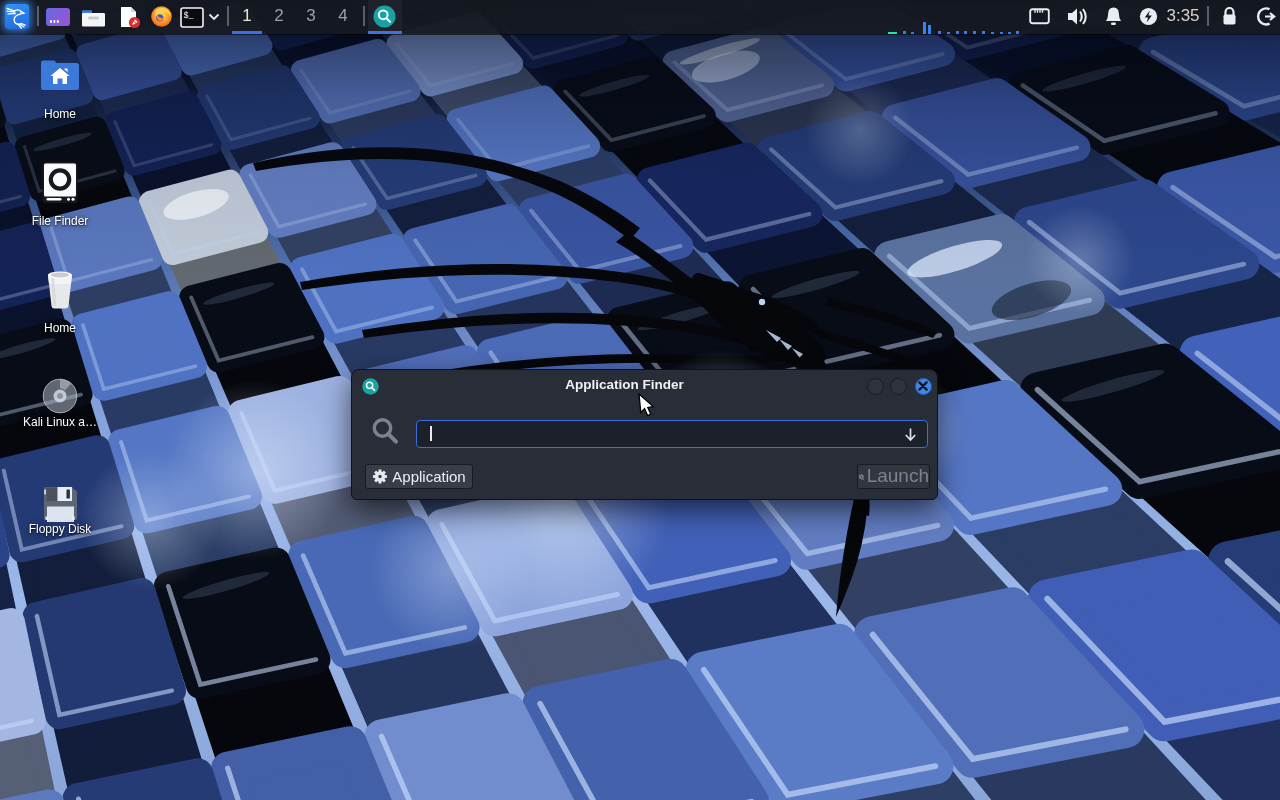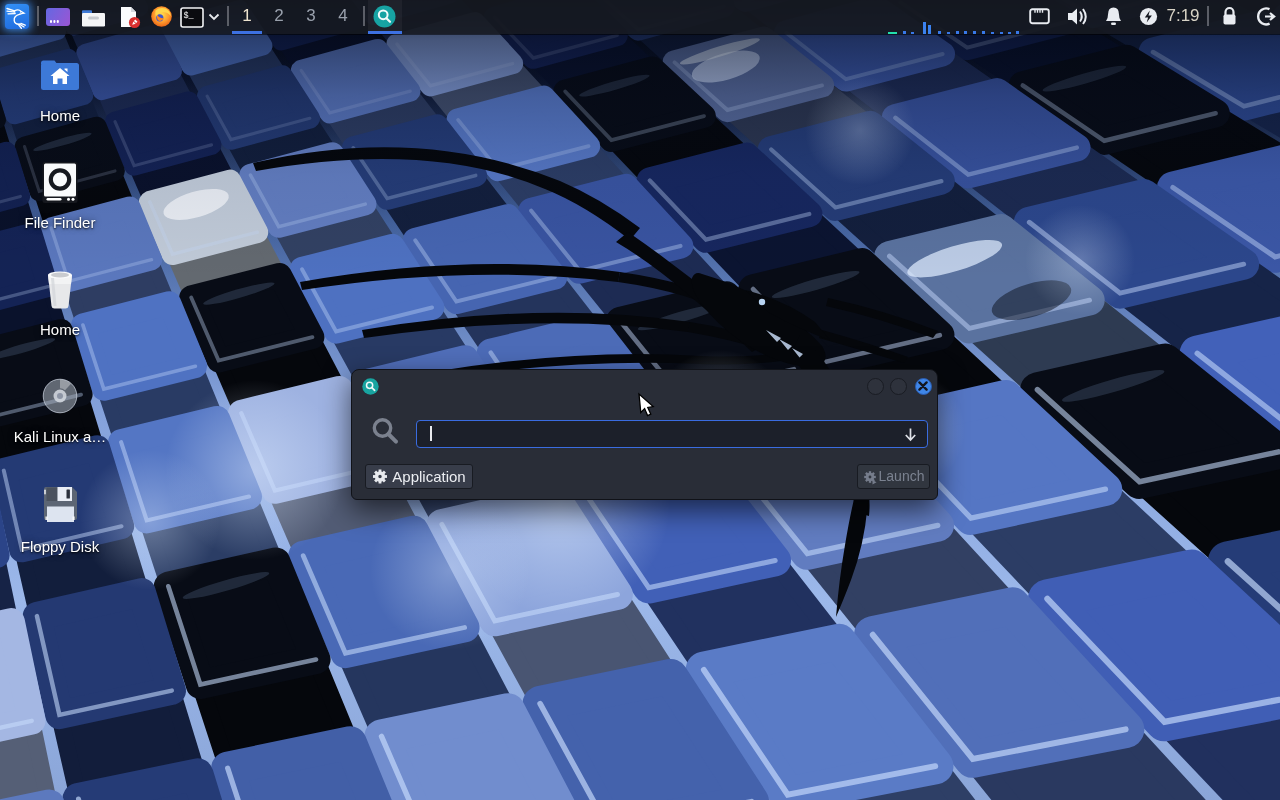--- a/index.html
+++ b/index.html
@@ -4,21 +4,21 @@
 html,body{width:1280px;height:800px;overflow:hidden;font-family:"Liberation Sans",sans-serif}
 #wall{position:absolute;left:0;top:0;width:1280px;height:800px;z-index:0}
 #panel{position:absolute;left:0;top:0;width:1280px;height:34px;background:rgba(22,25,33,0.9);z-index:30;box-shadow:0 1px 0 rgba(0,0,0,0.55)}
 #panel .abs{position:absolute}
 .sep{position:absolute;width:2px;top:6px;height:20px;background:#676b73;opacity:.85}
 .wsnum{position:absolute;top:0;height:31px;line-height:31px;font-size:17px;color:#99a0ac;text-align:center;width:28px}
 .wsnum.act{color:#eee4cf}
 .uline{position:absolute;top:31px;height:3px;background:#3d71e2}
 .icon{position:absolute}
 .dicon{position:absolute;z-index:10;width:120px;text-align:center;left:0}
-.lbl{color:#ffffff;font-size:15px;text-shadow:0 1px 2px rgba(0,0,0,0.85),0 0 6px rgba(0,0,0,0.5)}
+.lbl{color:#ffffff;font-size:12px;text-shadow:0 1px 2px rgba(0,0,0,0.85),0 0 6px rgba(0,0,0,0.5)}
 #dlg{position:absolute;left:351px;top:369px;width:587px;height:131px;background:#292d37;border:1px solid #101218;border-radius:8px 8px 6px 6px;z-index:20;box-shadow:0 10px 28px rgba(0,0,0,0.6)}
 #dlg .title{position:absolute;top:0;left:40px;right:80px;height:32px;line-height:30px;text-align:center;font-size:13.5px;font-weight:bold;color:#f0f1f3}
 .wbtn{position:absolute;top:7.5px;width:17px;height:17px;border-radius:50%;background:#2e323c;border:1.5px solid #191c23}
 #input{position:absolute;left:64px;top:50px;width:512px;height:28px;background:#1c202a;border:1.5px solid #3a6ce0;border-radius:4px}
 .btn{position:absolute;top:93.5px;height:25px;background:#383d4a;border:1px solid #181b22;border-radius:3px;color:#eceef2;font-size:15px;display:flex;align-items:center;justify-content:center;gap:5px}
 #cursor{position:absolute;left:627px;top:392px;z-index:50}
 </style></head><body>
 <div id="wall"><svg width="1280" height="800" viewBox="0 0 1280 800">
       <defs>
 <linearGradient id="bgg" x1="0" y1="0" x2="0" y2="1">
@@ -615,21 +615,21 @@
  <path d="M17,3 q5.5,8 0,15" stroke="#e9ecf1" stroke-width="2" fill="none"></path>
 </svg>
 <svg class="icon" style="left:1104px;top:6px" width="19" height="21" viewBox="0 0 19 21">
  <path d="M9.5,1.5 q5.5,0 5.5,7 q0,4.5 2,6.5 h-15 q2,-2 2,-6.5 q0,-7 5.5,-7 Z" fill="#e9ecf1"></path>
  <rect x="7" y="16.5" width="5" height="2.4" rx="1.2" fill="#e9ecf1"></rect>
 </svg>
 <svg class="icon" style="left:1139px;top:7px" width="19" height="19" viewBox="0 0 19 19">
  <circle cx="9.5" cy="9.5" r="8.6" fill="#e9ecf1"></circle>
  <path d="M10.8,3.5 l-5,7 h3.3 l-1.4,5 5.2,-7 h-3.4 Z" fill="#151820"></path>
 </svg>
-<div class="abs" style="left:1162px;top:0;width:42px;height:31px;line-height:32px;font-size:17px;color:#d8d3c6;text-align:center">7:19</div>
+<div class="abs" style="left:1162px;top:0;width:42px;height:31px;line-height:32px;font-size:17px;color:#d8d3c6;text-align:center">3:35</div>
 <div class="sep" style="left:1207px"></div>
 <svg class="icon" style="left:1221px;top:6px" width="17" height="21" viewBox="0 0 17 21">
  <path d="M4.5,9 v-3 a4,4 0 0 1 8,0 v3" stroke="#e9ecf1" stroke-width="2.2" fill="none"></path>
  <rect x="2.5" y="8.5" width="12" height="10" rx="1.8" fill="#e9ecf1"></rect>
 </svg>
 <svg class="icon" style="left:1255px;top:6px" width="22" height="21" viewBox="0 0 22 21">
  <path d="M14.5,3.2 a8,8 0 1 0 0.1,14.5" stroke="#e9ecf1" stroke-width="2.4" fill="none"></path>
  <path d="M10,10.5 h8 M15,7 l4.2,3.5 L15,14" stroke="#e9ecf1" stroke-width="2.2" fill="none"></path>
 </svg>
 </div>
@@ -666,40 +666,41 @@
 <div class="dicon lbl" style="top:321px">Home</div>
 <div class="dicon" style="top:375px;height:42px;display:flex;align-items:center;justify-content:center">
     <svg width="42" height="42" viewBox="0 0 42 42">
  <circle cx="21" cy="21" r="17" fill="#aab2c0" opacity="0.55"></circle>
  <circle cx="21" cy="21" r="16.8" fill="none" stroke="#c8cedb" stroke-width="1" opacity="0.7"></circle>
  <circle cx="21" cy="21" r="6.5" fill="#d6dae2" opacity="0.85"></circle>
  <circle cx="21" cy="21" r="3" fill="#8d95a5"></circle>
  <path d="M21,4.5 a16.5,16.5 0 0 1 11,4.2 l-6,6.5 a8,8 0 0 0 -5,-2 Z" fill="#ffffff" opacity="0.35"></path>
 </svg>
   </div>
-<div class="dicon lbl" style="top:428px">Kali Linux a…</div>
+<div class="dicon lbl" style="top:415px">Kali Linux a…</div>
 <div class="dicon" style="top:485px;height:37px;display:flex;align-items:center;justify-content:center">
     <svg width="37" height="37" viewBox="0 0 37 37">
  <path d="M2,4 a2,2 0 0 1 2,-2 h26 l5,5 v26 a2,2 0 0 1 -2,2 h-29 a2,2 0 0 1 -2,-2 Z" fill="#5d6674"></path>
  <rect x="4.5" y="2.5" width="11" height="13.5" fill="#4b525e"></rect>
  <rect x="15.5" y="2" width="14.5" height="14" fill="#e9edf5"></rect>
  <rect x="24.5" y="4.5" width="3.4" height="9" rx="0.6" fill="#2b303b"></rect>
  <rect x="5" y="21.5" width="27" height="15.5" fill="#dde4f0"></rect>
  <rect x="2.2" y="4.5" width="1.6" height="5" rx="0.8" fill="#fff" opacity="0.85"></rect>
  <rect x="3.4" y="31.5" width="2.2" height="3.5" fill="#fff" opacity="0.8"></rect>
  <rect x="30.5" y="31.5" width="2.2" height="3.5" fill="#fff" opacity="0.8"></rect>
 </svg>
   </div>
-<div class="dicon lbl" style="top:538px">Floppy Disk</div>
+<div class="dicon lbl" style="top:522px">Floppy Disk</div>
 <div id="dlg">
 <svg class="abs" style="position:absolute;left:10px;top:8px" width="17" height="17" viewBox="0 0 17 17">
  <circle cx="8.5" cy="8.5" r="8.2" fill="#18a4a0"></circle>
  <circle cx="7.6" cy="7.3" r="3.1" fill="none" stroke="#f2fafa" stroke-width="1.5"></circle>
  <line x1="9.9" y1="9.7" x2="12.6" y2="12.4" stroke="#f2fafa" stroke-width="1.7" stroke-linecap="round"></line>
 </svg>
+<div class="title">Application Finder</div>
 <div class="wbtn" style="right:53.5px"></div>
 <div class="wbtn" style="right:30px"></div>
 <div class="wbtn" style="right:5.5px;background:#3f86e8;border-color:#2a5cb0"></div>
 <svg style="position:absolute;right:9px;top:11px" width="10" height="10" viewBox="0 0 10 10">
  <path d="M1.4,1.4 L8.6,8.6 M8.6,1.4 L1.4,8.6" stroke="#13161e" stroke-width="2.3" stroke-linecap="round"></path>
 </svg>
 <svg style="position:absolute;left:18px;top:46px" width="30" height="30" viewBox="0 0 30 30">
  <circle cx="12.5" cy="12" r="8.2" fill="none" stroke="#7b818e" stroke-width="3.4"></circle>
  <line x1="18.4" y1="18" x2="26" y2="25.6" stroke="#7b818e" stroke-width="4" stroke-linecap="round"></line>
 </svg>
@@ -733,17 +734,17 @@
           <line x1="9.0" y1="15.0" x2="11.1" y2="17.1" stroke-width="2.34"></line>
           <line x1="7.0" y1="15.9" x2="7.0" y2="18.8" stroke-width="2.34"></line>
           <line x1="5.0" y1="15.0" x2="2.9" y2="17.1" stroke-width="2.34"></line>
           <line x1="4.1" y1="13.0" x2="1.2" y2="13.0" stroke-width="2.34"></line>
           <line x1="5.0" y1="11.0" x2="2.9" y2="8.9" stroke-width="2.34"></line>
           <line x1="7.0" y1="10.1" x2="7.0" y2="7.2" stroke-width="2.34"></line>
           <line x1="9.0" y1="11.0" x2="11.1" y2="8.9" stroke-width="2.34"></line>
         </g>
         <path d="M9.5,16 l4,2.2 -4,2.2 Z" fill="#767d8c"></path>
       </svg>
-      <span style="margin-left:-3px;font-size:14px">Launch</span>
+      <span style="margin-left:-3px;font-size:19px">Launch</span>
 </div>
 </div>
 <svg id="cursor" style="left:634px" width="22" height="28" viewBox="0 0 22 28">
 <path d="M5,2 L6.8,20.5 L10.6,16.6 L13.6,23.6 L16.8,22.2 L13.8,15.4 L19.2,14.6 Z" fill="#ffffff" stroke="#000000" stroke-width="1.3"></path>
 </svg>
 </body></html>

